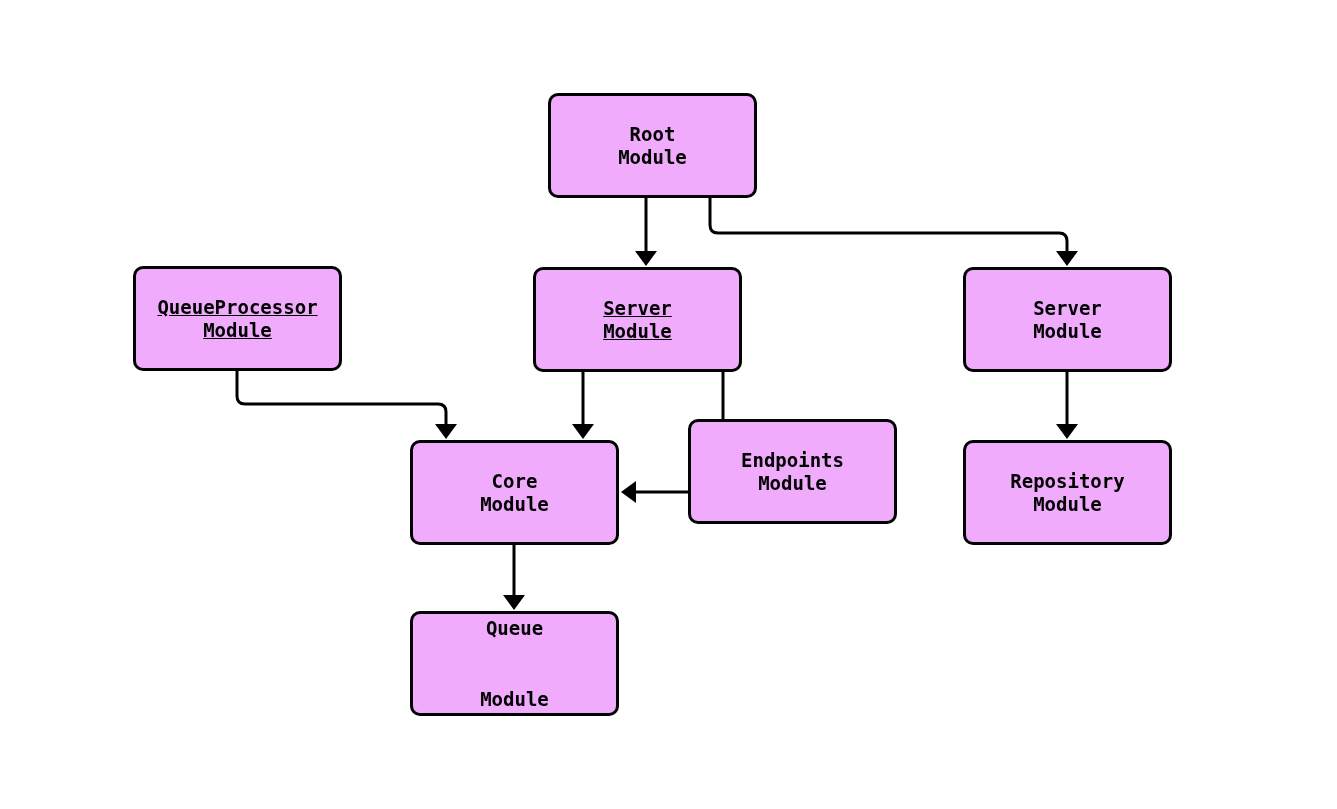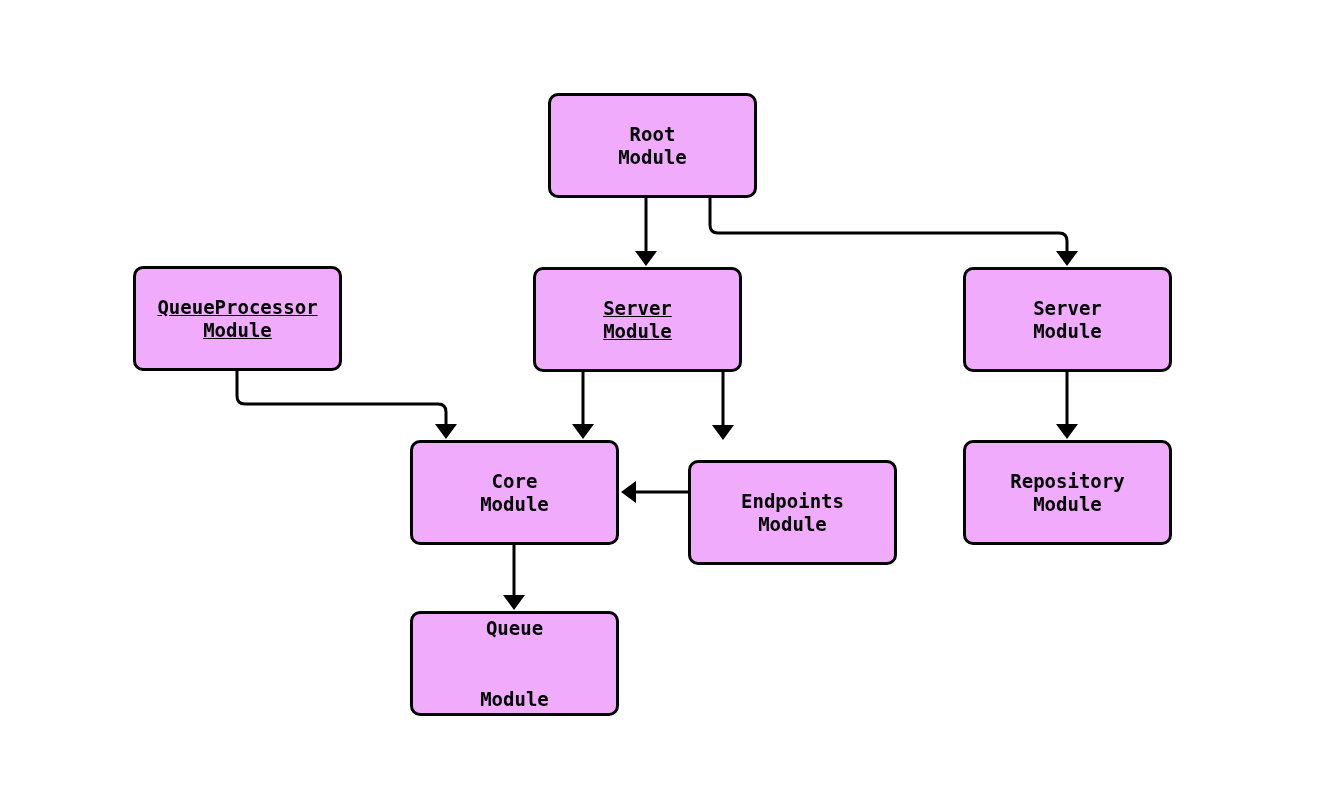--- a/index.html
+++ b/index.html
@@ -32,21 +32,21 @@
     align-items: center; justify-content: center;
     font-weight: 700; font-size: 19px; line-height: 23px;
     color: #000000; text-align: center;
     white-space: nowrap;
   }
   #n-root          { left: 548px; top: 93px;  }
   #n-queueprocessor{ left: 133px; top: 266px; text-decoration: underline; }
   #n-server        { left: 533px; top: 267px; text-decoration: underline; }
   #n-global        { left: 963px; top: 267px; }
   #n-core          { left: 410px; top: 440px; }
-  #n-endpoints     { left: 688px; top: 460px; }
+  #n-endpoints     { left: 688px; top: 419px; }
   #n-repository    { left: 963px; top: 440px; }
   #n-queue         { left: 410px; top: 611px; gap: 48px; }
 </style>
 </head>
 <body>
 
 <svg id="edge-layer" viewBox="0 0 1337 809" xmlns="http://www.w3.org/2000/svg">
 
   <path d="M646,198 L646,253"></path>
   <polygon points="646,266 635,251 657,251"></polygon>

